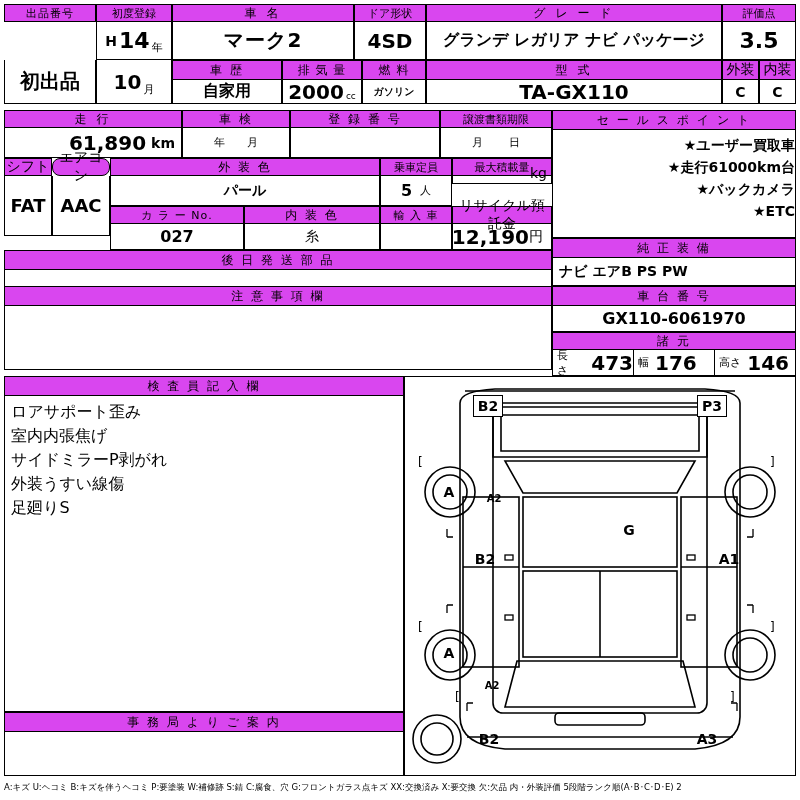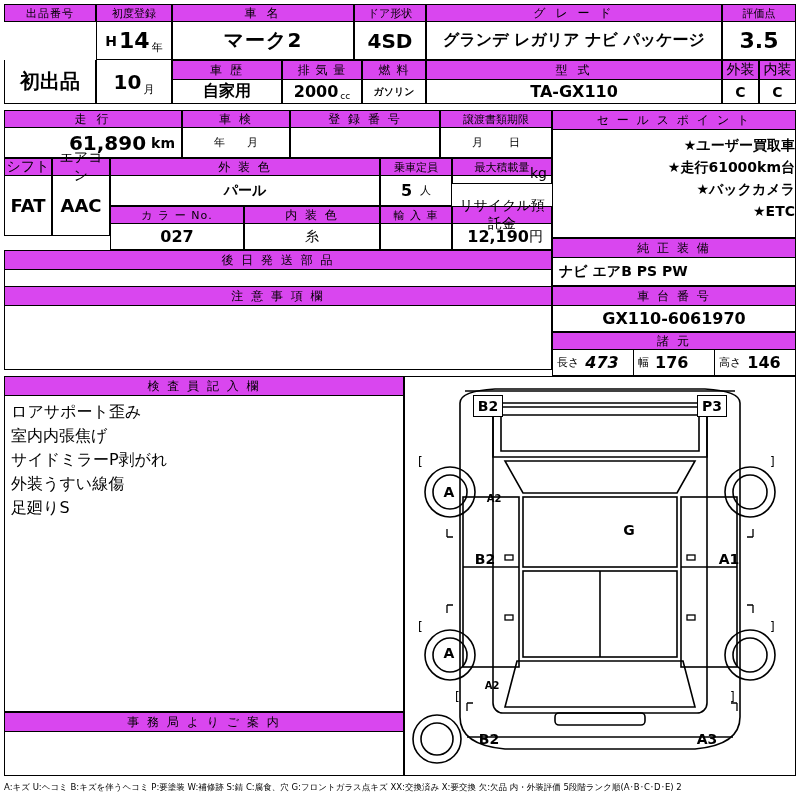--- a/index.html
+++ b/index.html
@@ -14,21 +14,21 @@
   
   .bx{position:absolute;box-sizing:border-box;border:1px solid #000;}
   .hd{background:#d946ef;}
   .ctr{display:flex;align-items:center;justify-content:center;text-align:center;}
   .lft{display:flex;align-items:center;justify-content:flex-start;}
   .t10{font-size:14px;}
   .t11{font-size:11px;}
   .t12{font-size:12px;}
   .t13{font-size:10px;}
   .t14{font-size:14px;}
-  .t15{font-size:16px;}
+  .t15{font-size:20px;}
   .t16{font-size:16px;}
   .t18{font-size:18px;}
   .t20{font-size:20px;}
   .t22{font-size:22px;}
   .b{font-weight:bold;}
   .sp1{letter-spacing:1px;}
   .sp2{letter-spacing:2px;}
   .sp3{letter-spacing:3px;}
   .vtop{align-items:flex-start;}
   .sales div{line-height:22px;white-space:nowrap;}
@@ -102,21 +102,21 @@
   <div class="bx ctr hd t12 sp2" style="left:290px;top:110px;width:150px;height:18px;">登 録 番 号</div>
   <div class="bx ctr" style="left:290px;top:128px;width:150px;height:30px;border-top:none;"></div>
 
   <div class="bx ctr hd t11" style="left:440px;top:110px;width:112px;height:18px;">譲渡書類期限</div>
   <div class="bx ctr" style="left:440px;top:128px;width:112px;height:30px;border-top:none;">
     <span class="t11" style="margin-right:26px;">月</span>
     <span class="t11">日</span>
   </div>
 
   <div class="bx ctr hd t10" style="left:4px;top:158px;width:48px;height:18px;">シフト</div>
-  <div class="bx ctr hd t10" style="left:52px;top:158px;width:58px;height:18px;">エアコン</div>
+  <div class="bx ctr hd t10" style="left:52px;top:158px;width:58px;height:18px;border-radius:8px;">エアコン</div>
   <div class="bx ctr t18 b" style="left:52px;top:176px;width:58px;height:60px;border-top:none;">AAC</div>
   <div class="bx ctr t18 b" style="left:4px;top:176px;width:48px;height:60px;border-top:none;">FAT</div>
 
   <div class="bx ctr hd t12 sp2" style="left:110px;top:158px;width:270px;height:18px;">外 装 色</div>
   <div class="bx ctr t14 b" style="left:110px;top:176px;width:270px;height:30px;border-top:none;">パール</div>
 
   <div class="bx ctr hd t11" style="left:380px;top:158px;width:72px;height:18px;">乗車定員</div>
   <div class="bx ctr" style="left:380px;top:176px;width:72px;height:30px;border-top:none;">
     <span class="t16 b">5</span>
     <span class="t11" style="margin-left:8px;">人</span>
@@ -159,21 +159,21 @@
   <div class="bx ctr hd t12 sp2" style="left:552px;top:238px;width:244px;height:20px;">純 正 装 備</div>
   <div class="bx lft t14 b" style="left:552px;top:258px;width:244px;height:28px;border-top:none;padding-left:6px;">ナビ エアB PS PW</div>
 
   <div class="bx ctr hd t12 sp2" style="left:552px;top:286px;width:244px;height:20px;">車 台 番 号</div>
   <div class="bx ctr t16 b" style="left:552px;top:306px;width:244px;height:26px;border-top:none;">GX110-6061970</div>
 
   <div class="bx ctr hd t12 sp2" style="left:552px;top:332px;width:244px;height:18px;">諸 元</div>
   <div class="bx" style="left:552px;top:350px;width:244px;height:26px;border-top:none;display:flex;">
     <div style="flex:1;display:flex;align-items:center;justify-content:flex-start;padding-left:4px;border-right:1px solid #000;box-sizing:border-box;">
       <span class="t11">長さ</span>
-      <span class="t15 b" style="margin-left:6px;font-style:italic;">473</span>
+      <span class="t15 b" style="margin-left:14px;">473</span>
     </div>
     <div style="flex:1;display:flex;align-items:center;justify-content:flex-start;padding-left:4px;border-right:1px solid #000;box-sizing:border-box;">
       <span class="t11">幅</span>
       <span class="t15 b" style="margin-left:6px;">176</span>
     </div>
     <div style="flex:1;display:flex;align-items:center;justify-content:flex-start;padding-left:4px;box-sizing:border-box;">
       <span class="t11">高さ</span>
       <span class="t15 b" style="margin-left:6px;">146</span>
     </div>
   </div>

